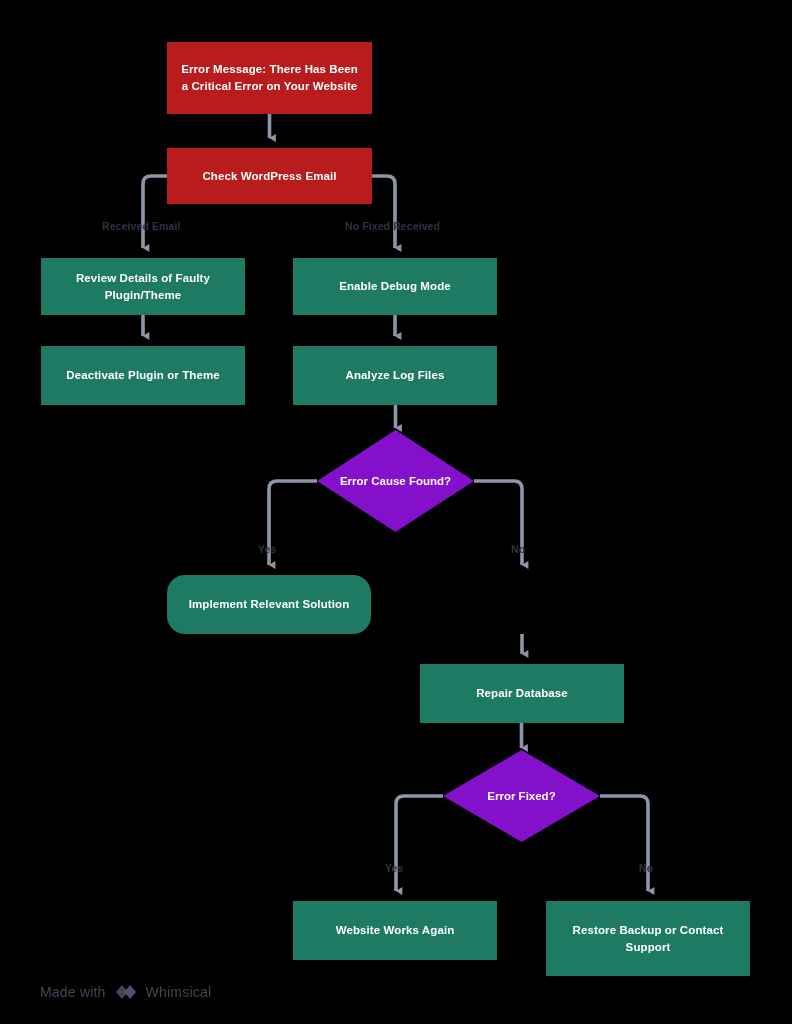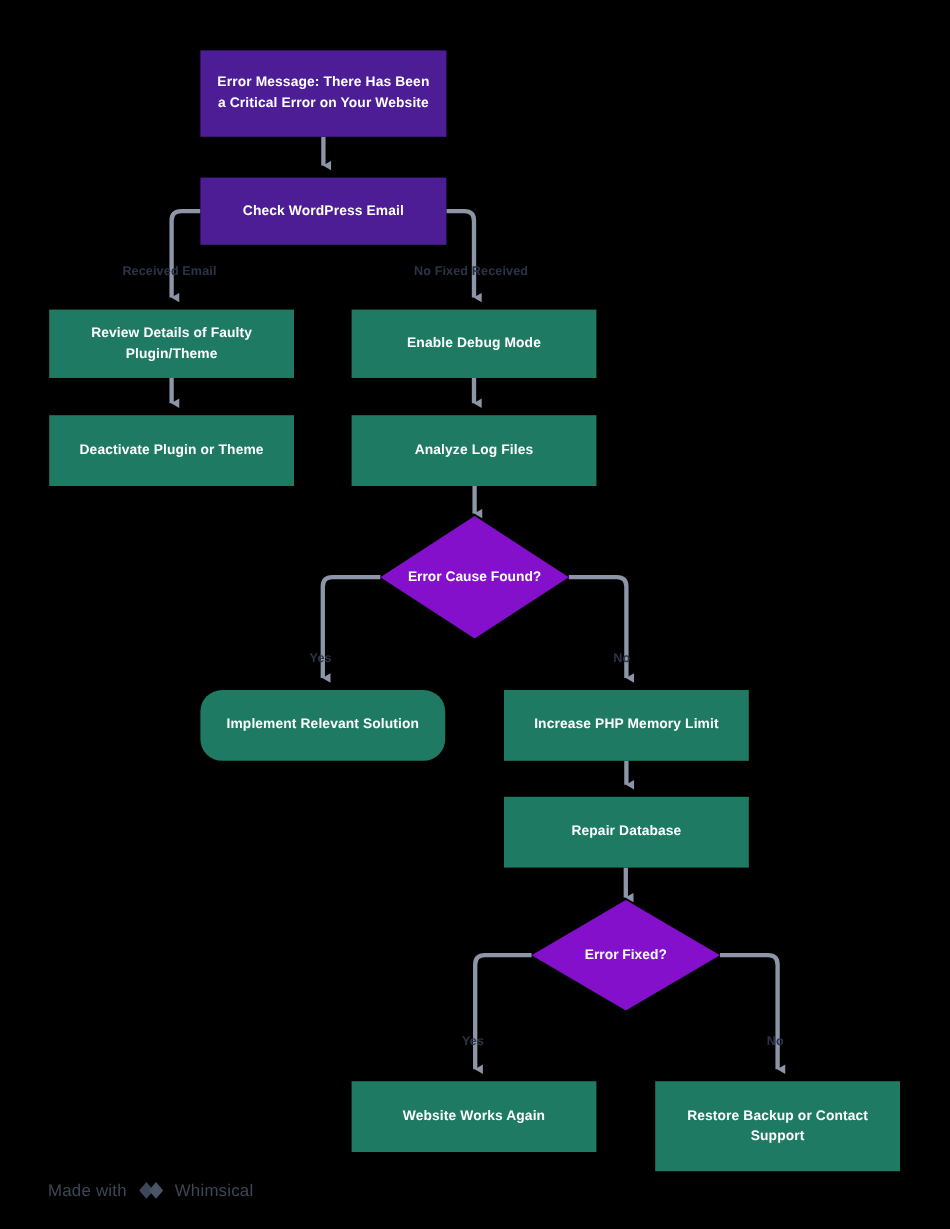--- a/index.html
+++ b/index.html
@@ -32,21 +32,21 @@
     font-weight: bold;
     letter-spacing: 0.1px;
     line-height: 1.45;
     padding: 6px 10px;
     z-index: 3;
   }
   .node.process {
     background: #1E7A63;
   }
   .node.start {
-    background: #4c1d95;
+    background: #b91c1c;
   }
   .node-text {
     display: block;
     width: 100%;
   }
   .decision {
     position: absolute;
     z-index: 3;
     display: flex;
     align-items: center;
@@ -169,23 +169,20 @@
 
   <div class="decision" style="left:317px; top:430px; width:157px; height:102px;">
     <span class="dia"></span>
     <span class="node-text">Error Cause Found?</span>
   </div>
 
   <div class="node process" style="left:167px; top:575px; width:204px; height:59px;border-radius:18px;">
     <span class="node-text">Implement Relevant Solution</span>
   </div>
 
-  <div class="node process" style="left:420px; top:575px; width:204px; height:59px;">
-    <span class="node-text">Increase PHP Memory Limit</span>
-  </div>
 
   <div class="node process" style="left:420px; top:664px; width:204px; height:59px;">
     <span class="node-text">Repair Database</span>
   </div>
 
   <div class="decision" style="left:443px; top:750px; width:157px; height:92px;">
     <span class="dia"></span>
     <span class="node-text">Error Fixed?</span>
   </div>
 

